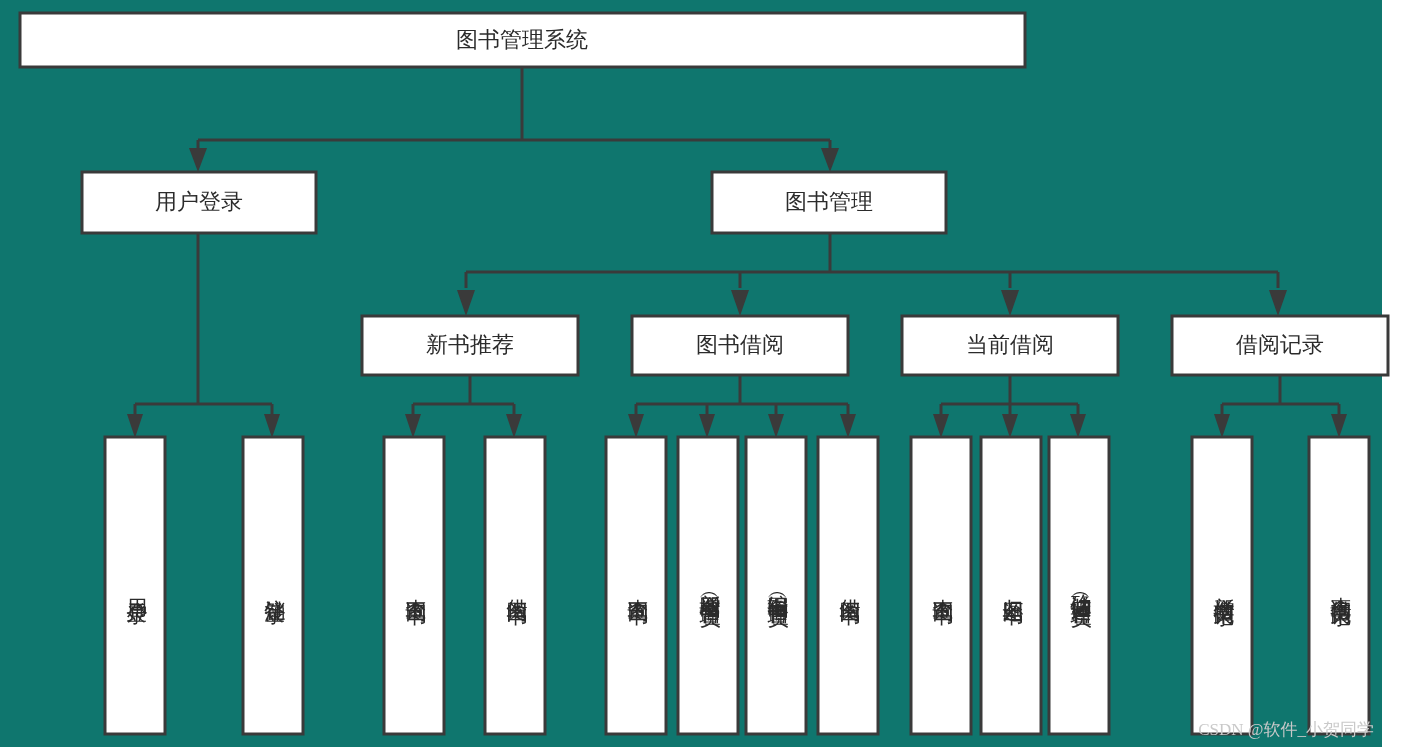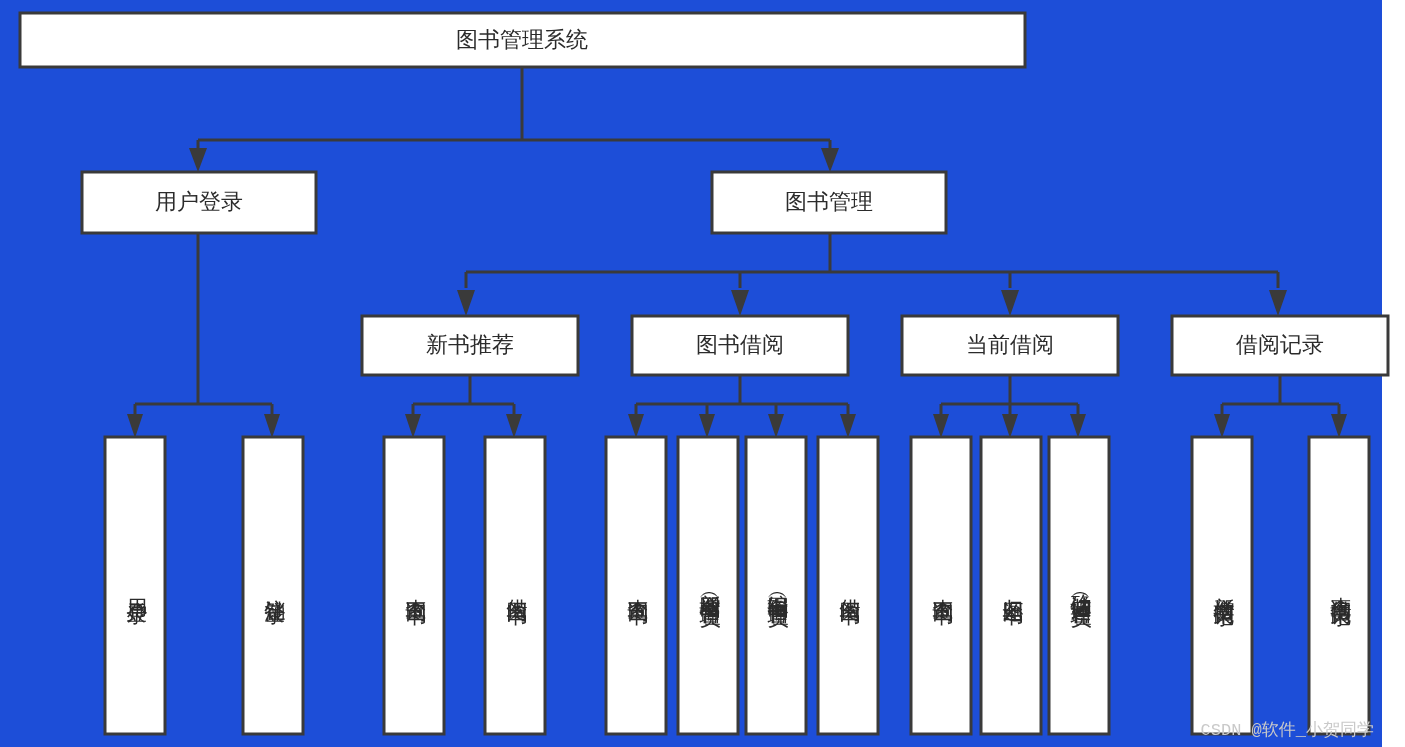--- a/index.html
+++ b/index.html
@@ -1,29 +1,29 @@
 <!DOCTYPE html>
 <html><head>
 <meta charset="utf-8">
 <style>
   html,body{margin:0;padding:0;background:#ffffff;}
   body{width:1405px;height:747px;overflow:hidden;
        font-family:"DejaVu Sans","Liberation Sans",sans-serif;}
-  #diagram-root{position:relative;width:1382px;height:747px;background:#1d4ed8;}
+  #diagram-root{position:relative;width:1382px;height:747px;background:#0f766e;}
   svg#tree{position:absolute;left:0;top:0;width:1405px;height:747px;}
   .node-box{fill:#ffffff;stroke:#3a3a3a;stroke-width:3;}
   .edge{stroke:#3a3a3a;stroke-width:3;fill:none;}
   .arrow-head{fill:#3a3a3a;stroke:none;}
   .node-label{fill:#2b2b2b;font-family:"DejaVu Sans","Liberation Sans",sans-serif;
               font-size:22px;text-anchor:middle;dominant-baseline:middle;}
   .vert-label{fill:#2b2b2b;font-family:"DejaVu Sans","Liberation Sans",sans-serif;
               font-size:21px;text-anchor:middle;dominant-baseline:middle;
               writing-mode:vertical-rl;letter-spacing:2px;}
   .watermark{position:absolute;right:8px;bottom:6px;color:#c9c9c9;font-size:17px;
-             font-family:Liberation Mono, monospace;
+             font-family:Liberation Serif, serif;
              white-space:nowrap;pointer-events:none;}
 </style>
 </head>
 <body>
 
 <div id="diagram-root">
 
   <svg id="tree" viewBox="0 0 1405 747">
 
     <g>

